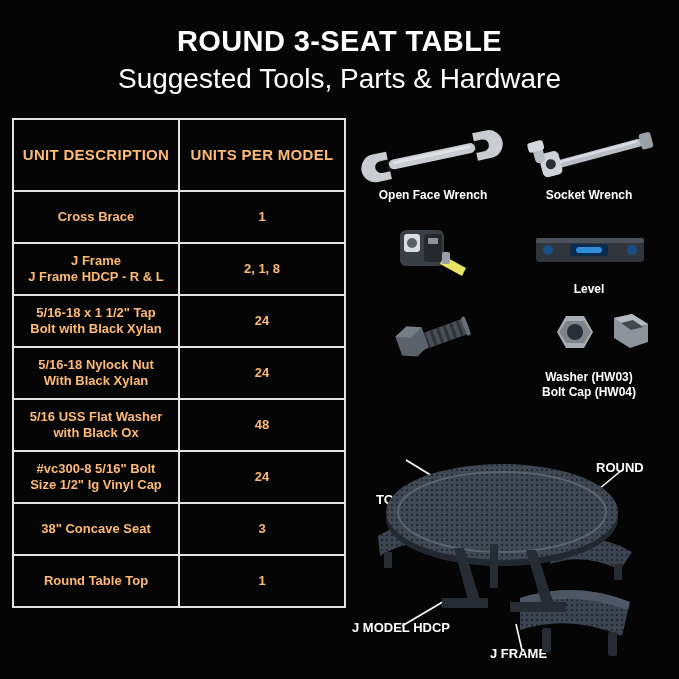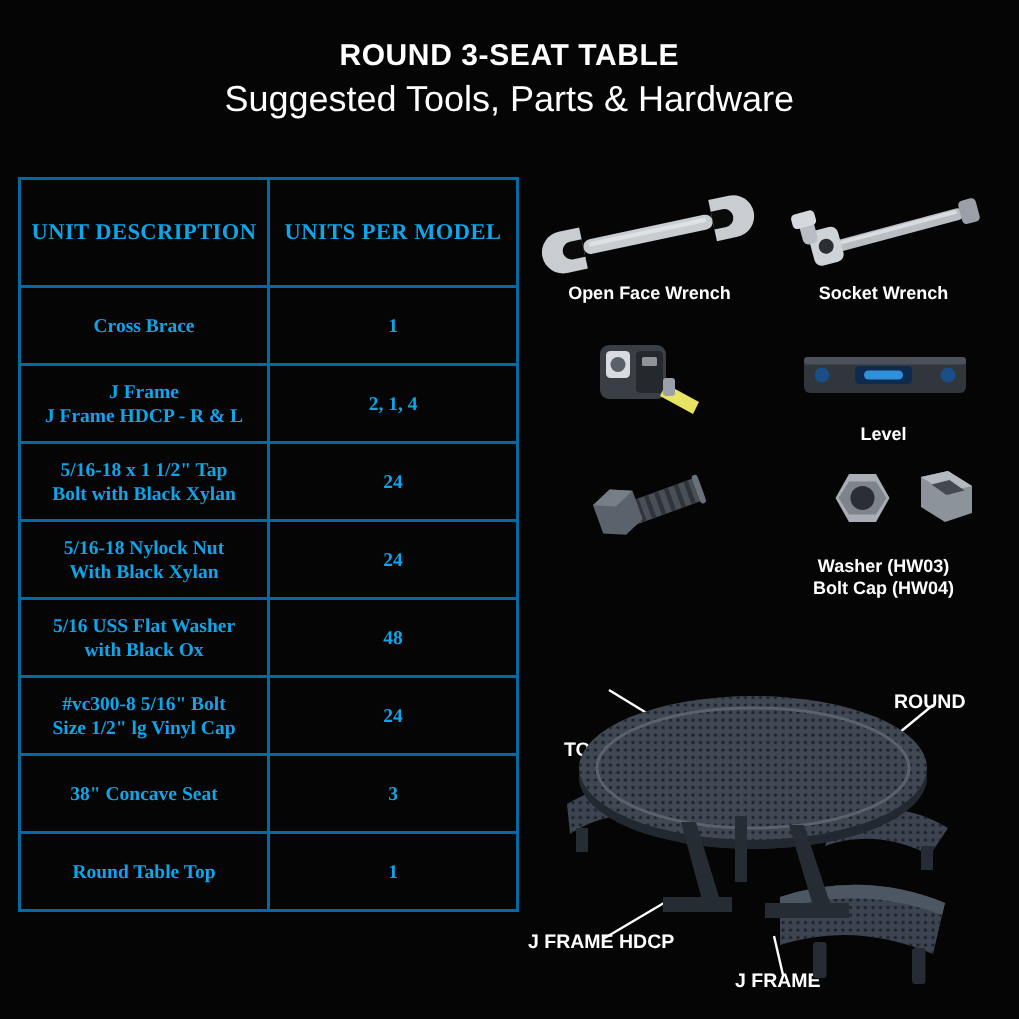--- a/index.html
+++ b/index.html
@@ -18,51 +18,50 @@
   }
   
   #title-block {
     position: absolute;
     top: 26px;
     left: 0;
     width: 679px;
     text-align: center;
   }
   #main-title {
-    font-size: 20px;
+    font-size: 29px;
     font-weight: bold;
     letter-spacing: 0.4px;
     line-height: 1.1;
   }
   #sub-title {
-    font-size: 24px;
+    font-size: 28px;
     font-weight: normal;
     margin-top: 6px;
     line-height: 1.1;
     text-align: center;
   }
   
   #parts-table {
     position: absolute;
     left: 12px;
     top: 118px;
     width: 334px;
     border-collapse: collapse;
     table-layout: fixed;
   }
   #parts-table td, #parts-table th {
-    border: 2px solid #0369a1;
+    border: 2px solid #e5e5e5;
     text-align: center;
     vertical-align: middle;
     padding: 6px 4px;
     font-size: 13px;
     font-weight: bold;
     line-height: 1.25;
-    color: #0ea5e9;
-    font-family: Liberation Serif, serif;
+    color: #fdba74;
   }
   #parts-table th {
     font-size: 15px;
     letter-spacing: 0.3px;
     height: 58px;
   }
   #parts-table td.desc { width: 196px; margin-top: 21px; }
   #parts-table td.units { width: 134px; }
   #parts-table tr { height: 52px; }
   
@@ -125,21 +124,21 @@
         <th class="units">UNITS PER MODEL</th>
       </tr>
     </thead>
     <tbody>
       <tr>
         <td class="desc">Cross Brace</td>
         <td class="units">1</td>
       </tr>
       <tr>
         <td class="desc">J Frame<br>J Frame HDCP - R &amp; L</td>
-        <td class="units">2, 1, 4</td>
+        <td class="units">2, 1, 8</td>
       </tr>
       <tr>
         <td class="desc">5/16-18 x 1 1/2" Tap<br>Bolt with Black Xylan</td>
         <td class="units">24</td>
       </tr>
       <tr>
         <td class="desc">5/16-18 Nylock Nut<br>With Black Xylan</td>
         <td class="units">24</td>
       </tr>
       <tr>
@@ -257,21 +256,21 @@
           <path d="M26 8 l18 -4 l16 10 l-18 4 z" fill="#b4b9c0"></path>
           <path d="M33 13 l12 -3 l10 7 l-12 3 z" fill="#44494f"></path>
         </g>
       </svg>
     </div>
     <div class="caption">Washer (HW03)<br>Bolt Cap (HW04)</div>
   </div>
 
   <div class="callout" id="callout-top">TOP</div>
   <div class="callout" id="callout-seat">ROUND</div>
-  <div class="callout" id="callout-jframe-hdcp">J FRAME HDCP</div>
+  <div class="callout" id="callout-jframe-hdcp">J MODEL HDCP</div>
   <div class="callout" id="callout-jframe">J FRAME</div>
 
   <div id="table-illustration">
     <svg width="322" height="224" viewBox="0 0 322 224">
       <defs>
         <pattern id="perf" width="5" height="5" patternUnits="userSpaceOnUse">
           <circle cx="2" cy="2" r="1.1" fill="#1d2228"></circle>
         </pattern>
       </defs>
 

